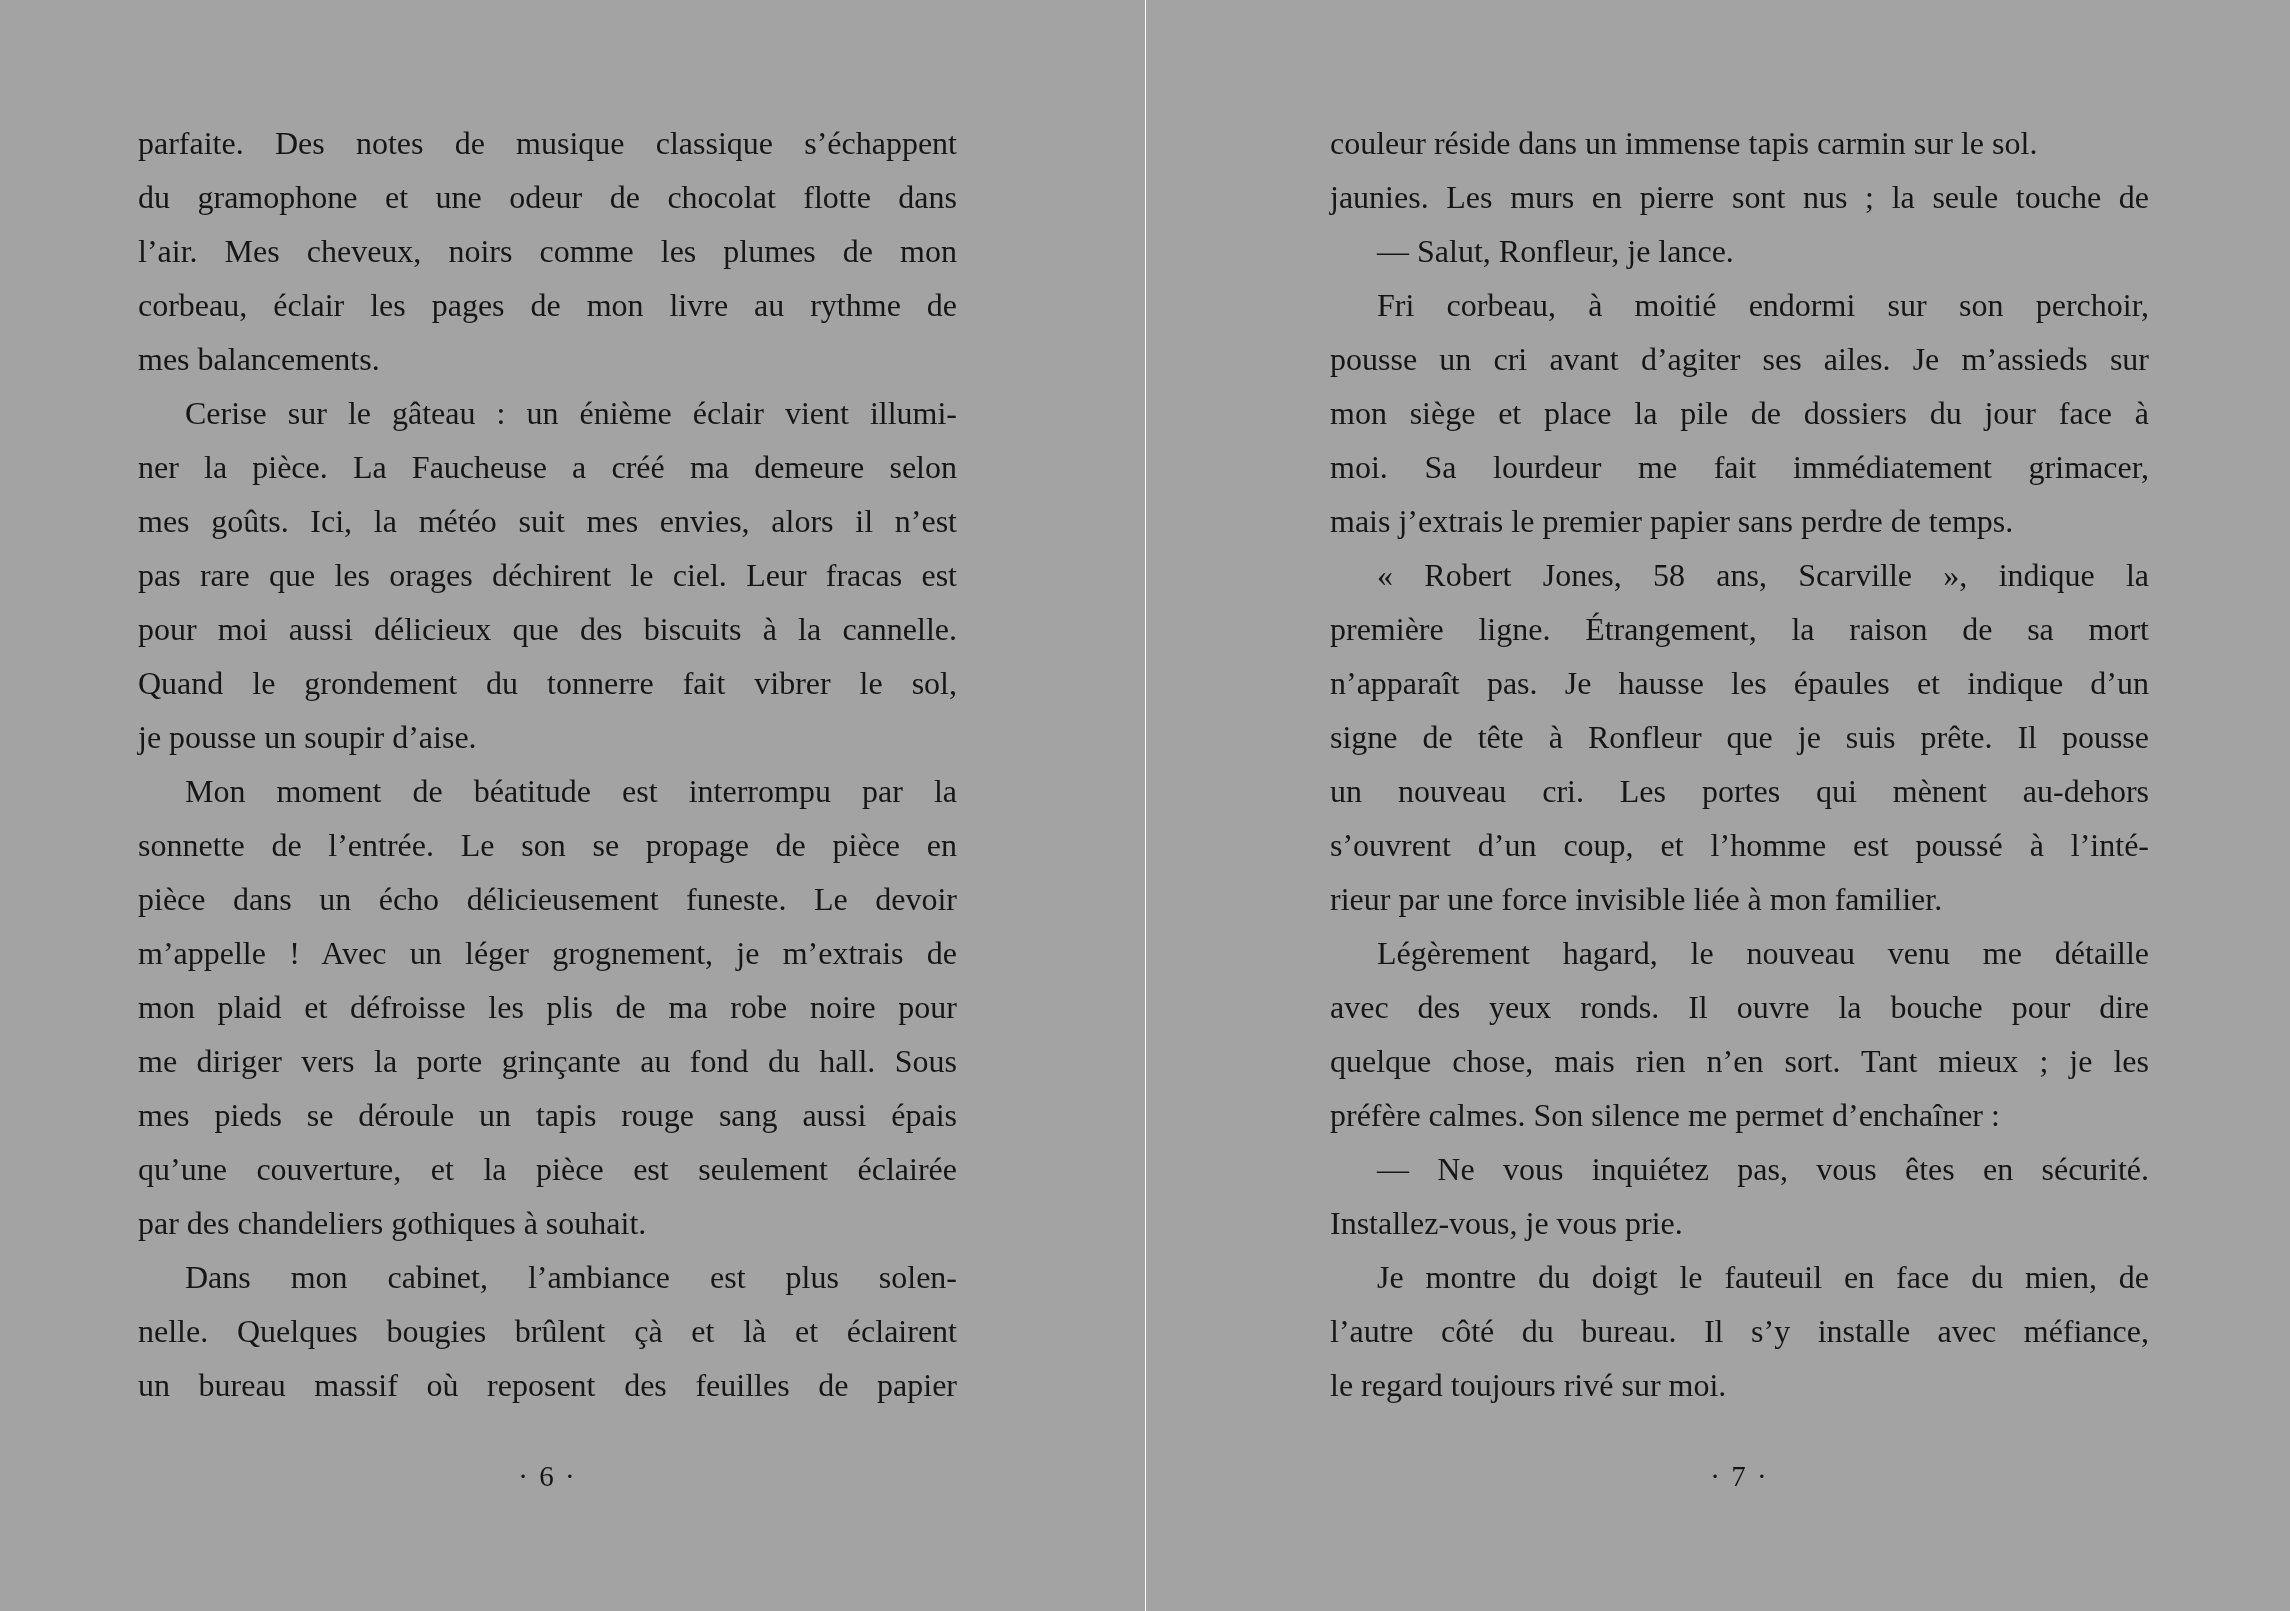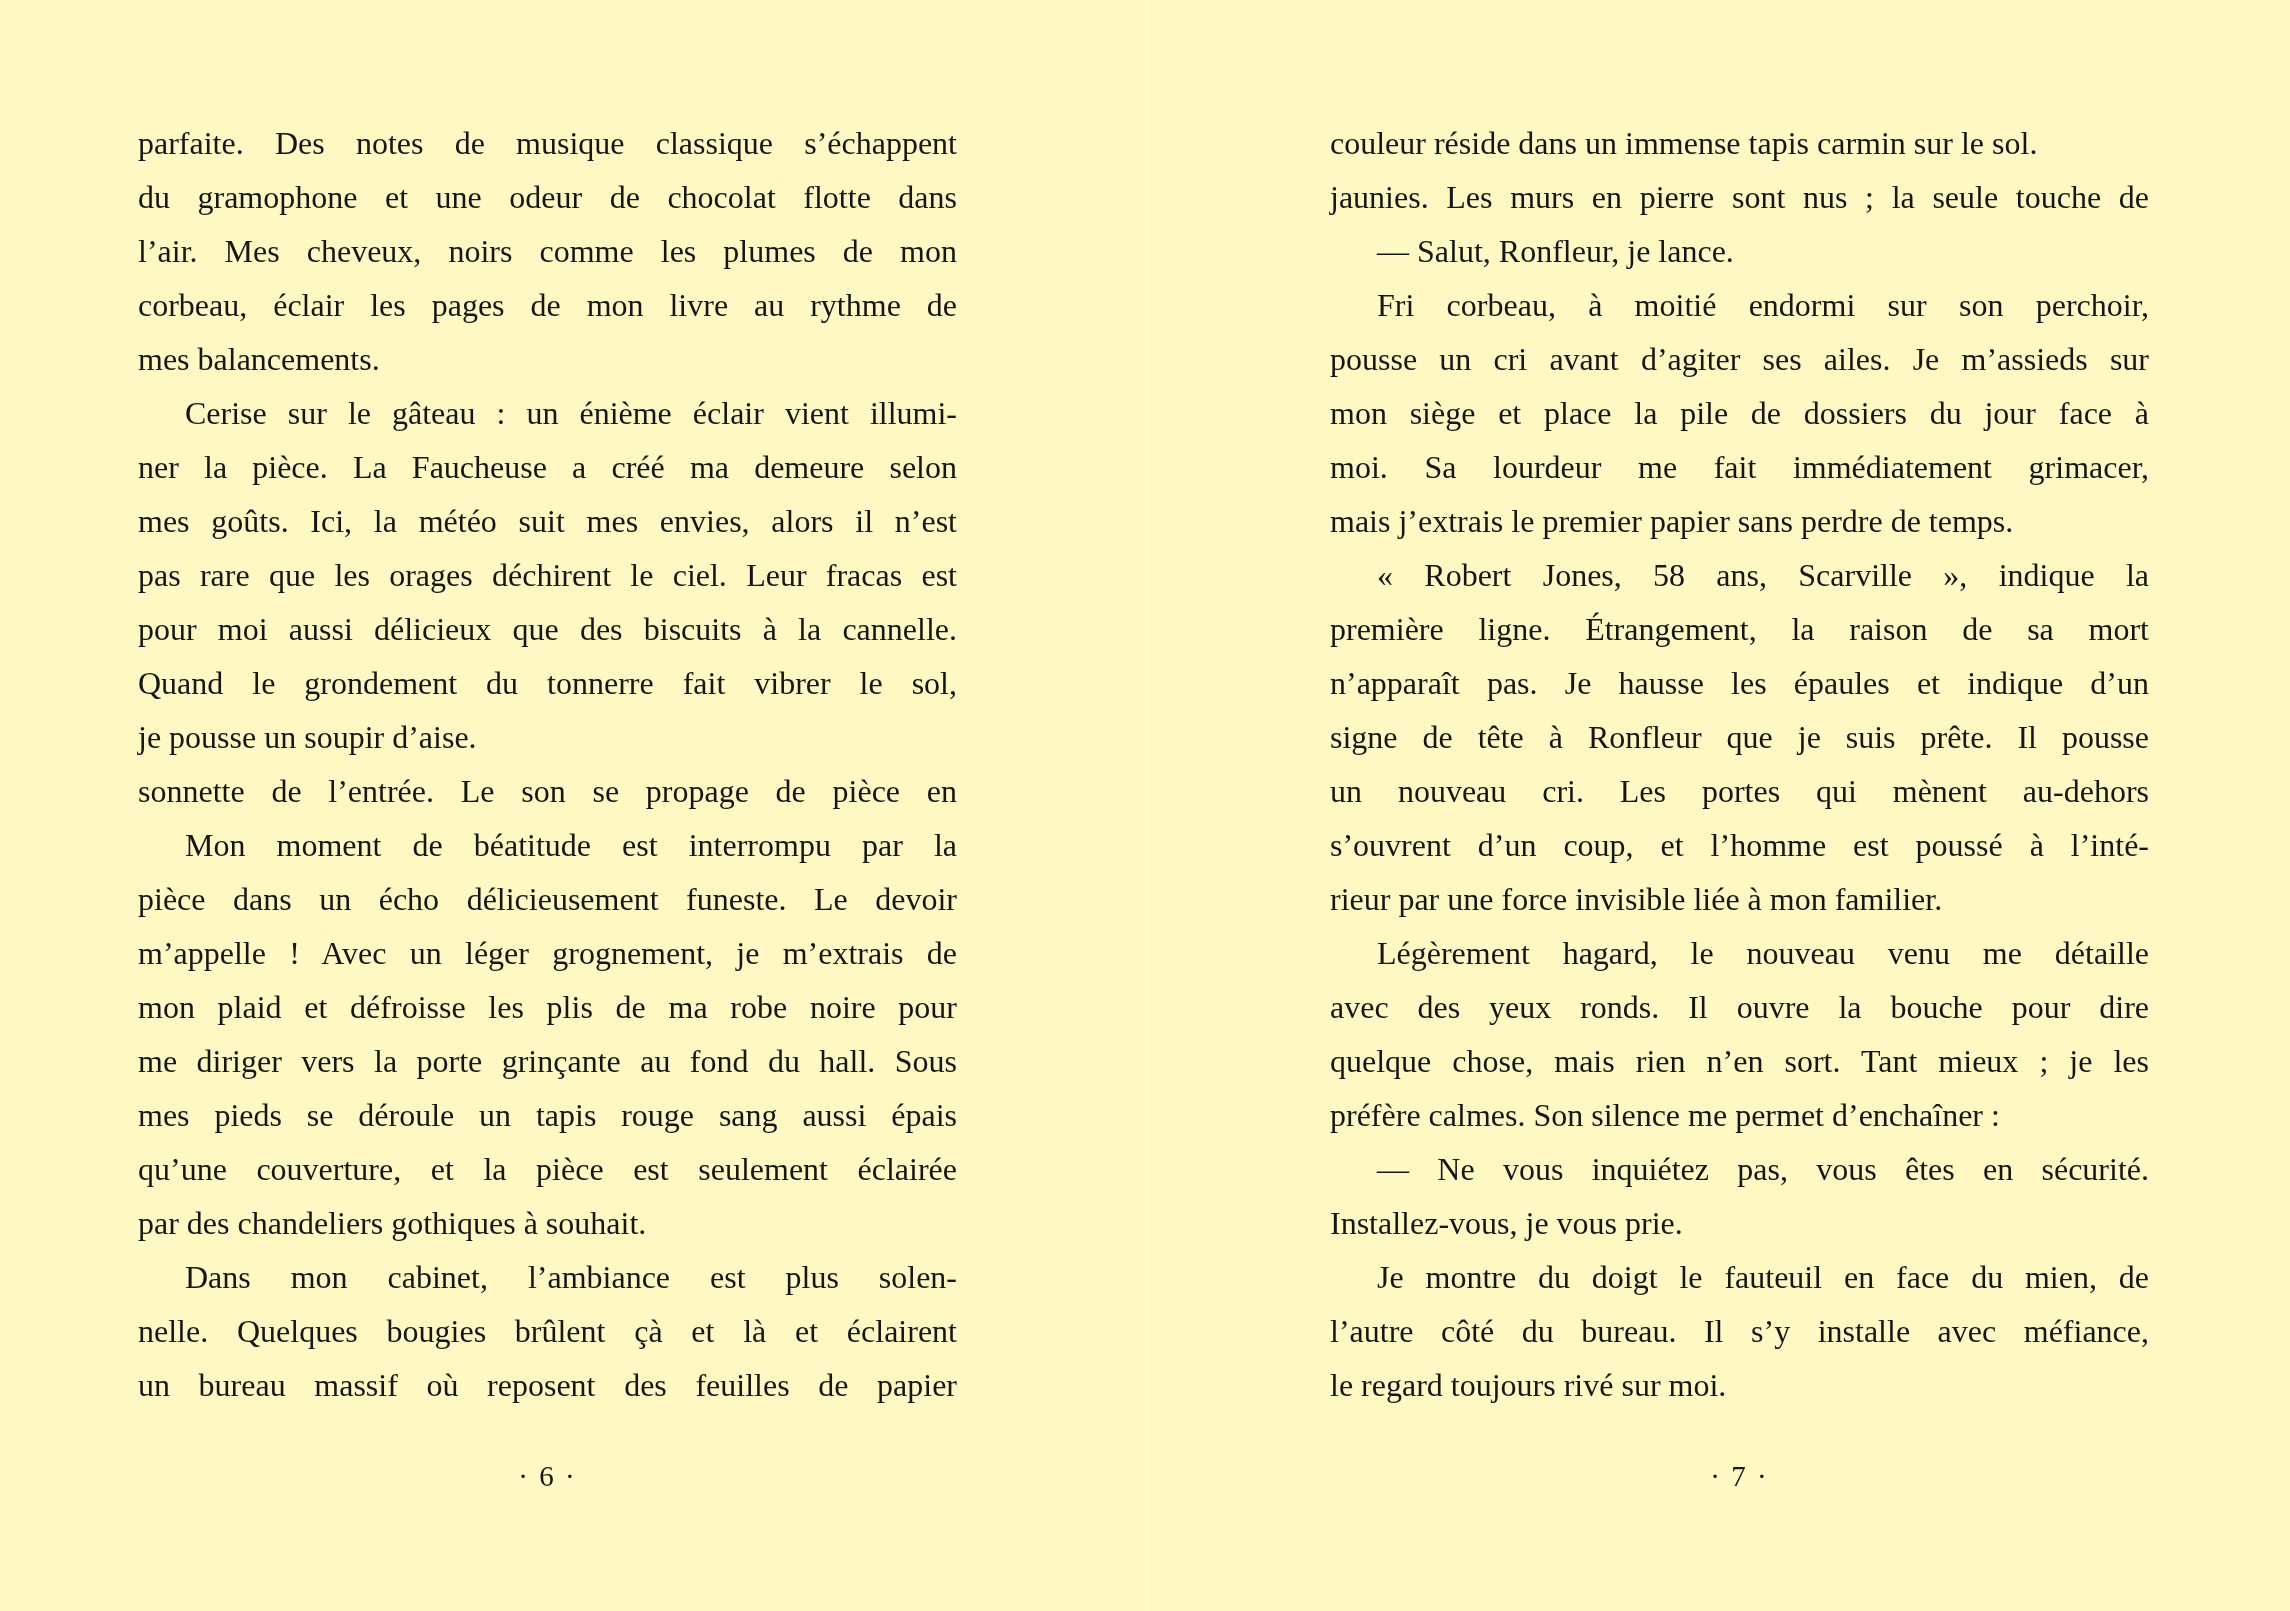--- a/index.html
+++ b/index.html
@@ -17,21 +17,21 @@
   }
   .spread {
     position: absolute;
     inset: 0;
   }
   .page {
     position: absolute;
     top: 0;
     width: 1145px;
     height: 1611px;
-    background: #fef9c3;
+    background: #a3a3a3;
   }
   .page.left  { left: 0; }
   .page.right { left: 1146px; }
 
   .page-text {
     position: absolute;
     top: 116px;
     width: 819px;
     font-size: 32px;
     line-height: 54px;
@@ -74,22 +74,22 @@
       <div class="ln">l’air. Mes cheveux, noirs comme les plumes de mon</div>
       <div class="ln">corbeau, éclair les pages de mon livre au rythme de</div>
       <div class="ln pe">mes balancements.</div>
       <div class="ln ind">Cerise sur le gâteau : un énième éclair vient illumi-</div>
       <div class="ln">ner la pièce. La Faucheuse a créé ma demeure selon</div>
       <div class="ln">mes goûts. Ici, la météo suit mes envies, alors il n’est</div>
       <div class="ln">pas rare que les orages déchirent le ciel. Leur fracas est</div>
       <div class="ln">pour moi aussi délicieux que des biscuits à la cannelle.</div>
       <div class="ln">Quand le grondement du tonnerre fait vibrer le sol,</div>
       <div class="ln pe">je pousse un soupir d’aise.</div>
+      <div class="ln ind">Mon moment de béatitude est interrompu par la</div>
       <div class="ln">sonnette de l’entrée. Le son se propage de pièce en</div>
-      <div class="ln ind">Mon moment de béatitude est interrompu par la</div>
       <div class="ln">pièce dans un écho délicieusement funeste. Le devoir</div>
       <div class="ln">m’appelle ! Avec un léger grognement, je m’extrais de</div>
       <div class="ln">mon plaid et défroisse les plis de ma robe noire pour</div>
       <div class="ln">me diriger vers la porte grinçante au fond du hall. Sous</div>
       <div class="ln">mes pieds se déroule un tapis rouge sang aussi épais</div>
       <div class="ln">qu’une couverture, et la pièce est seulement éclairée</div>
       <div class="ln pe">par des chandeliers gothiques à souhait.</div>
       <div class="ln ind">Dans mon cabinet, l’ambiance est plus solen-</div>
       <div class="ln">nelle. Quelques bougies brûlent çà et là et éclairent</div>
       <div class="ln">un bureau massif où reposent des feuilles de papier</div>

